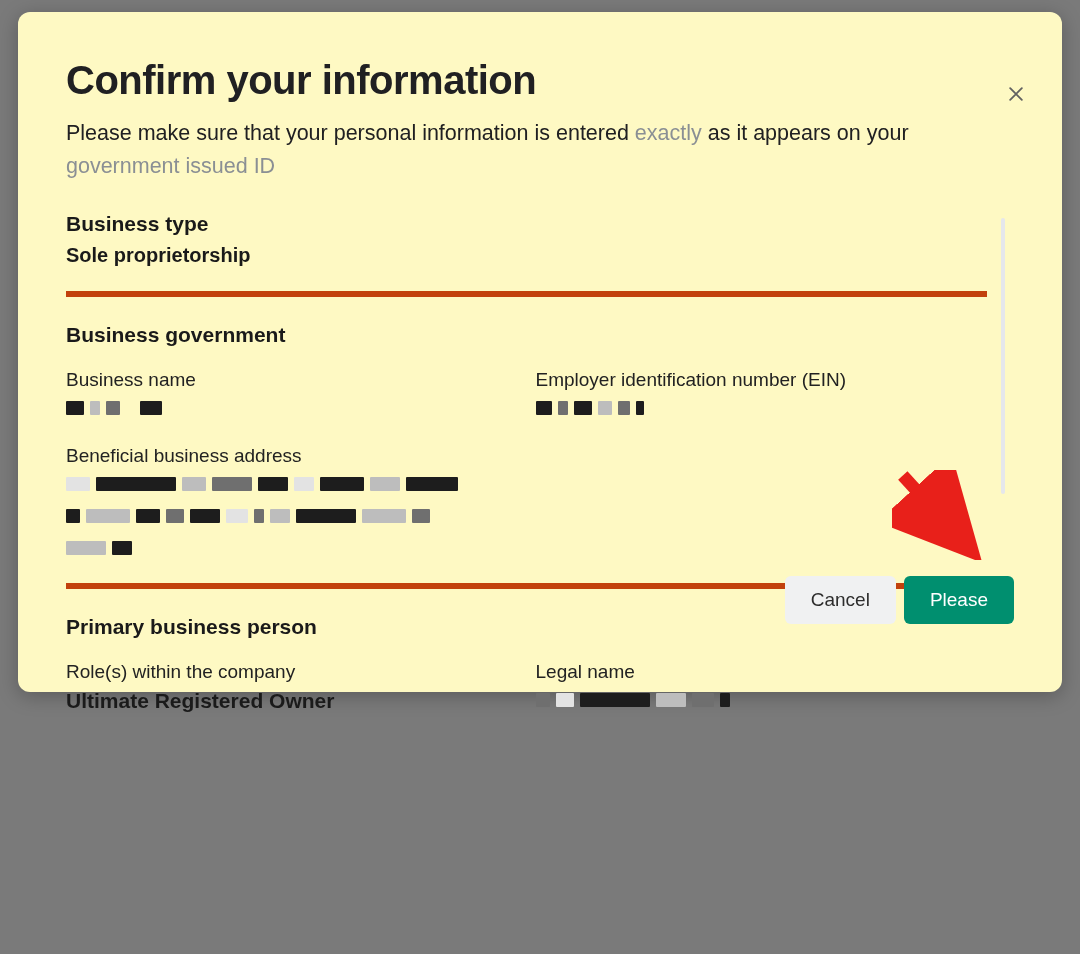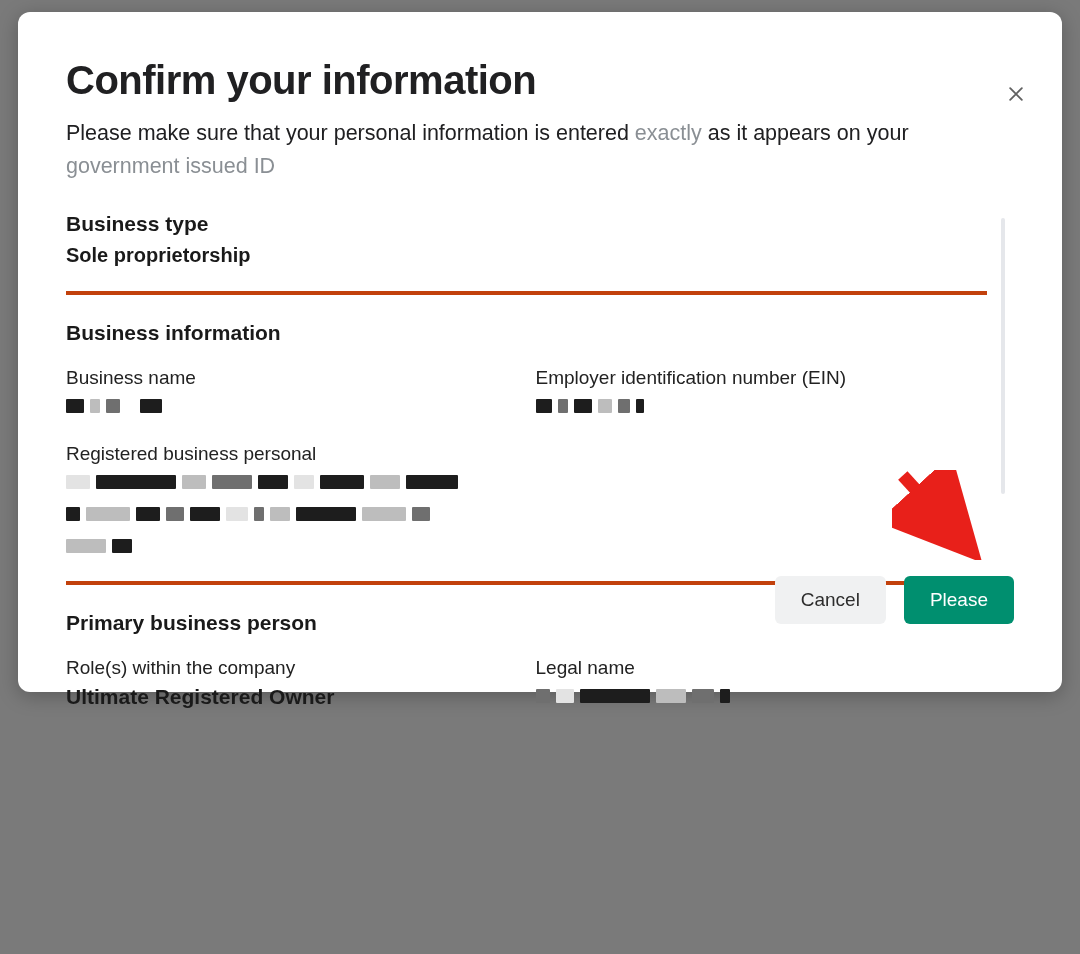--- a/index.html
+++ b/index.html
@@ -7,21 +7,21 @@
   body { background: #7a7a7a; position: relative; }
 
   .backdrop {
     position: absolute; inset: 0; background: #7a7a7a;
   }
 
   .modal {
     position: absolute;
     left: 18px; top: 12px;
     width: 1044px; height: 680px;
-    background: #ffffff;
+    background: #fef9c3;
     border-radius: 12px;
     box-shadow: 0 4px 20px rgba(0,0,0,.25);
     padding: 46px 75px 36px 48px;
   }
 
   .close-x {
     position: absolute; top: 70px; right: 34px;
     width: 24px; height: 24px;
     color: #616161; cursor: pointer;
     display: flex; align-items: center; justify-content: center;
@@ -39,21 +39,21 @@
 
   .scroll-region {
     margin-top: 28px;
     position: relative;
   }
   .scroll-track {
     position: absolute; right: -18px; top: 6px; width: 4px; height: 276px;
     background: #e5e7eb; border-radius: 2px;
   }
 
-  .section { border-bottom: 4px solid #c2410c; padding-bottom: 24px; margin-bottom: 26px; }
+  .section { border-bottom: 6px solid #c2410c; padding-bottom: 24px; margin-bottom: 26px; }
   .section:last-of-type { border-bottom: none; }
 
   .sec-title {
     font-size: 21px; font-weight: 700; color: #1a1a1a; margin-bottom: 8px;
   }
   .sec-value-lead {
     font-size: 20px; font-weight: 700; color: #1a1a1a;
   }
 
   .grid2 { display: flex; gap: 18px; margin-top: 22px; }
@@ -69,21 +69,21 @@
   
   .redact-row { display: flex; gap: 6px; align-items: center; height: 22px; margin-top: 2px; }
   .chip { height: 14px; border-radius: 1px; display: inline-block; }
   .c-dk { background: #1d1d1d; }
   .c-md { background: #6f6f6f; }
   .c-lt { background: #bdbdbd; }
   .c-xl { background: #e3e3e3; }
 
   .footer {
     position: absolute; right: 48px; bottom: 68px;
-    display: flex; gap: 18px; align-items: center;
+    display: flex; gap: 8px; align-items: center;
   }
   .btn {
     height: 48px; padding: 0 26px; border-radius: 6px;
     font-size: 19px; font-weight: 500; cursor: pointer; border: none;
     display: inline-flex; align-items: center; justify-content: center;
   }
   .btn-secondary { background: #f0f1f2; color: #2d2d2d; }
   .btn-primary { background: #008f6f; color: #fff; }
 
   
@@ -114,21 +114,21 @@
 
   <div class="scroll-region">
     <div class="scroll-track"></div>
 
     <div class="section">
       <div class="sec-title">Business type</div>
       <div class="sec-value-lead">Sole proprietorship</div>
     </div>
 
     <div class="section">
-      <div class="sec-title">Business information</div>
+      <div class="sec-title">Business government</div>
 
       <div class="grid2">
         <div class="col">
           <div class="field-label">Business name</div>
           <div class="redact-row">
             <span class="chip c-dk" style="width:18px"></span>
             <span class="chip c-lt" style="width:10px"></span>
             <span class="chip c-md" style="width:14px"></span>
             <span style="width:8px"></span>
             <span class="chip c-dk" style="width:22px"></span>
@@ -141,21 +141,21 @@
             <span class="chip c-md" style="width:10px"></span>
             <span class="chip c-dk" style="width:18px"></span>
             <span class="chip c-lt" style="width:14px"></span>
             <span class="chip c-md" style="width:12px"></span>
             <span class="chip c-dk" style="width:8px"></span>
           </div>
         </div>
       </div>
 
       <div class="addr-block">
-        <div class="field-label">Registered business personal</div>
+        <div class="field-label">Beneficial business address</div>
         <div>
           <div class="redact-row">
             <span class="chip c-xl" style="width:24px"></span>
             <span class="chip c-dk" style="width:80px"></span>
             <span class="chip c-lt" style="width:24px"></span>
             <span class="chip c-md" style="width:40px"></span>
             <span class="chip c-dk" style="width:30px"></span>
             <span class="chip c-xl" style="width:20px"></span>
             <span class="chip c-dk" style="width:44px"></span>
             <span class="chip c-lt" style="width:30px"></span>

